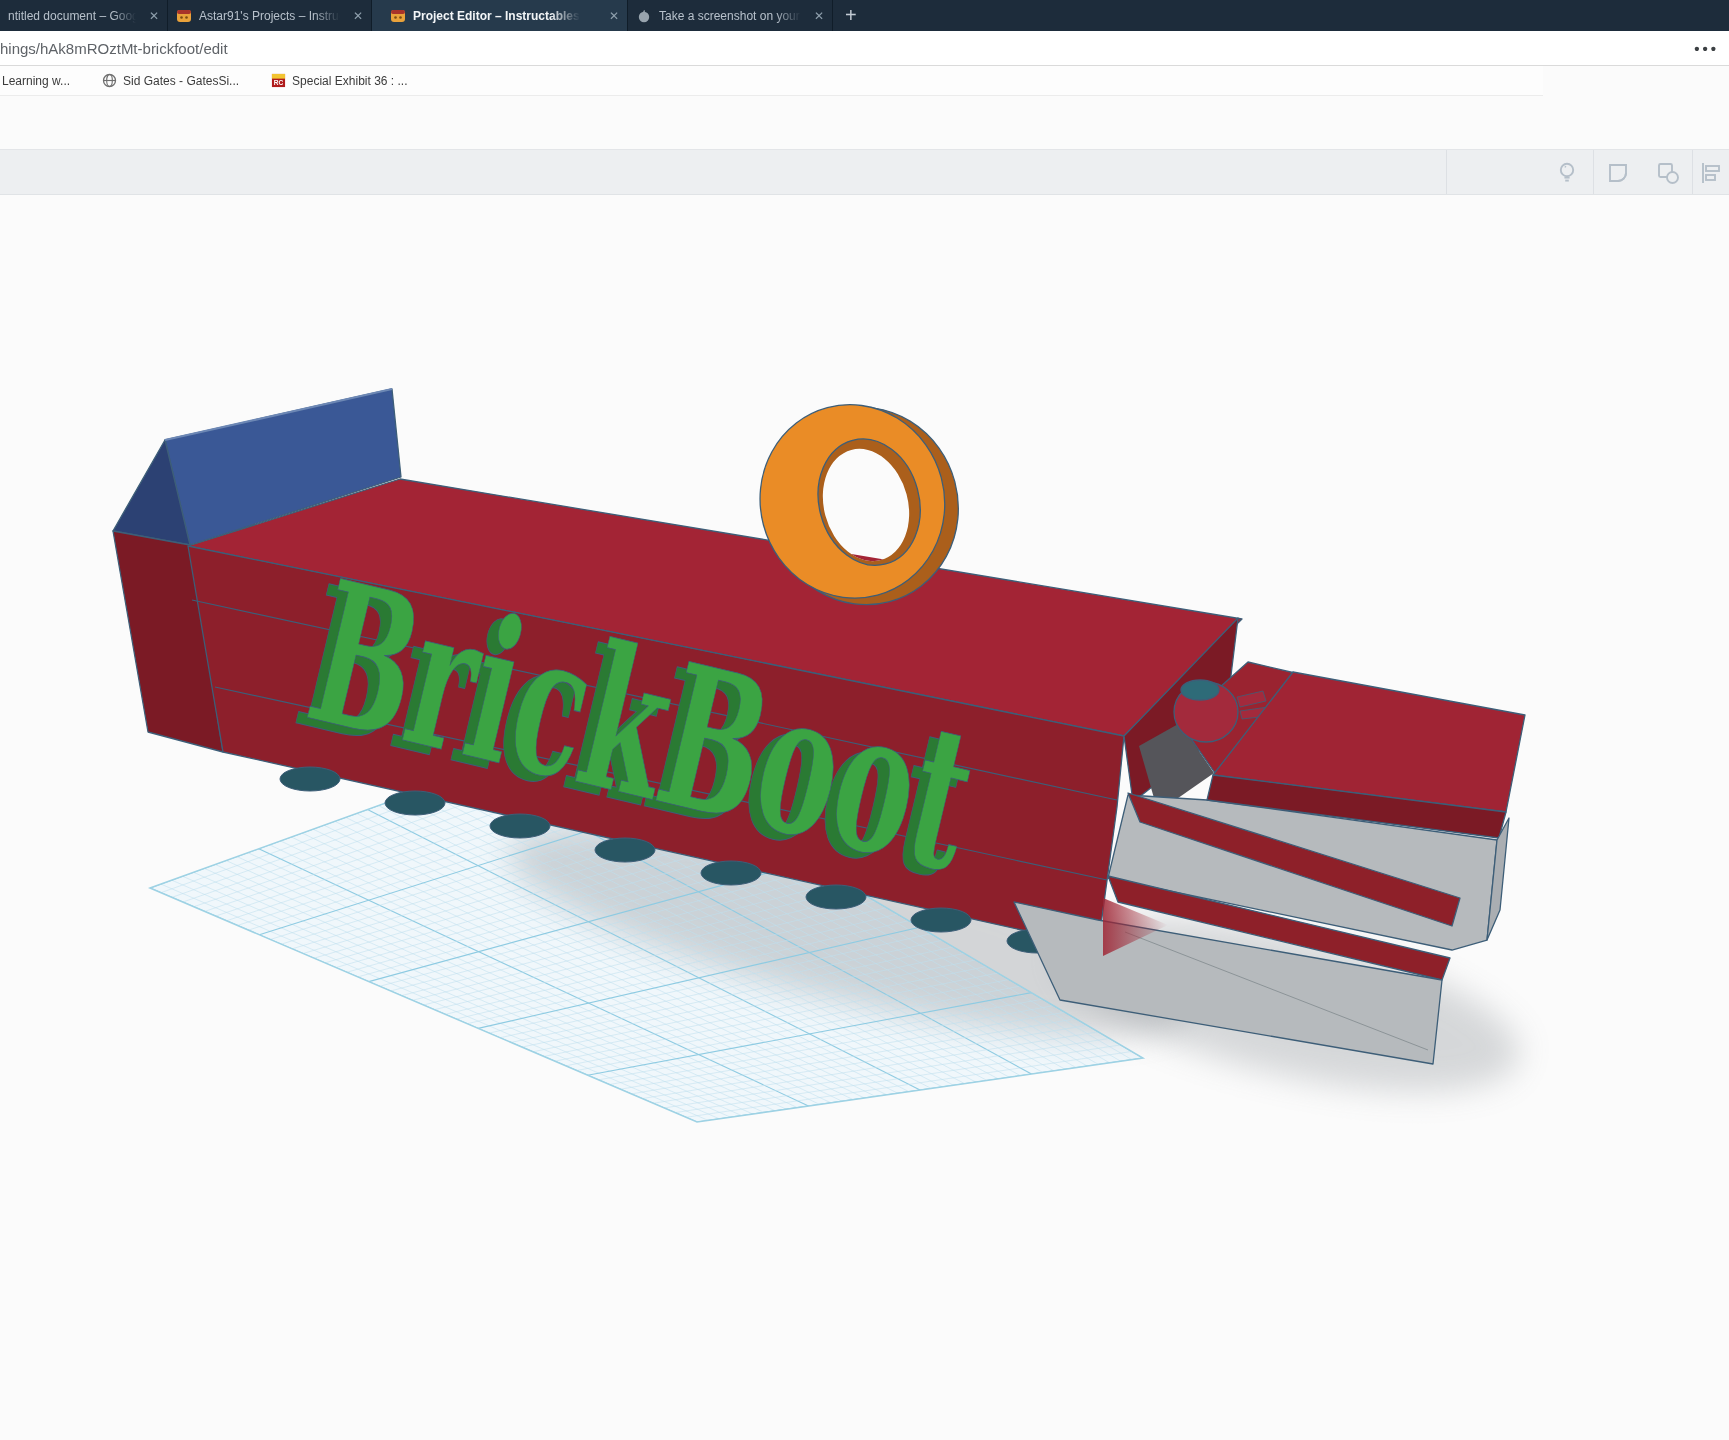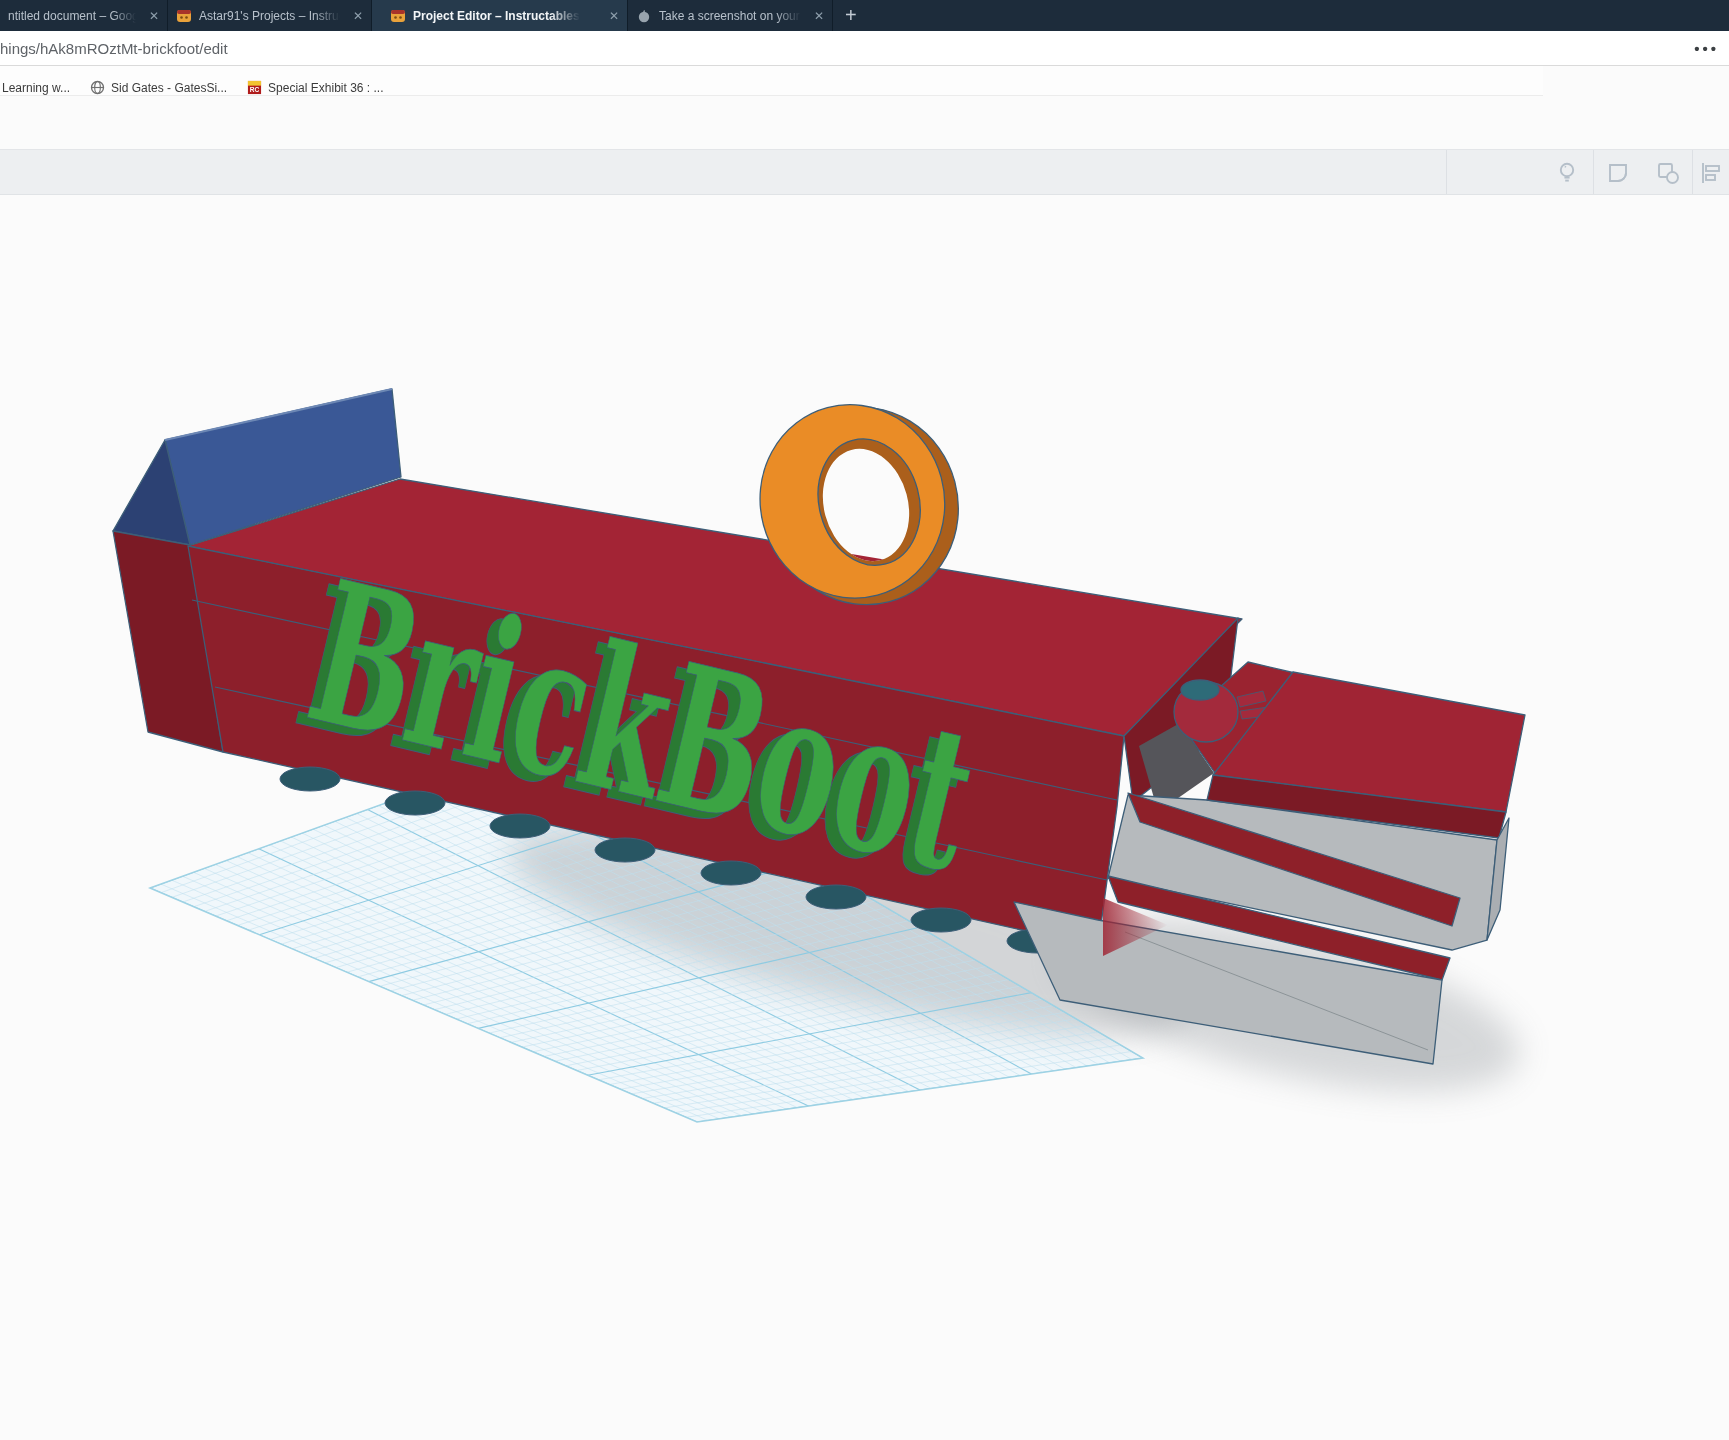--- a/index.html
+++ b/index.html
@@ -18,21 +18,21 @@
   .tab .x{color:#8fa0ad;font-size:12px;margin-left:auto;padding-left:6px;}
   .fav{width:16px;height:16px;flex:0 0 16px;}
   .newtab{color:#c3ccd4;font-size:20px;line-height:31px;padding:0 12px;font-weight:300;}
 
   .urlrow{position:absolute;left:0;top:31px;width:1729px;height:34px;background:#ffffff;
           border-bottom:1px solid #dadada;display:flex;align-items:center;}
   .url{font-size:15px;color:#5f6368;}
   .dots{margin-left:auto;margin-right:10px;color:#3c4043;font-size:15px;letter-spacing:3px;font-weight:bold;}
 
   .bookmarks{position:absolute;left:0;top:66px;width:1543px;height:30px;background:#fdfdfd;
-             border-bottom:1px solid #ececec;display:flex;align-items:flex-end;gap:8px;padding-left:2px;box-sizing:border-box;}
+             border-bottom:1px solid #ececec;display:flex;align-items:center;gap:20px;padding-left:2px;box-sizing:border-box;}
   .bm{display:flex;align-items:center;gap:6px;font-size:12px;color:#3b3b3b;white-space:nowrap;}
   .bm + .bm{margin-left:12px;}
 
   .gap{position:absolute;left:0;top:96px;width:1729px;height:53px;background:#fbfbfb;}
 
   .toolbar{position:absolute;left:0;top:149px;width:1729px;height:46px;background:#edeff1;
            border-top:1px solid #e3e5e8;border-bottom:1px solid #e0e3e6;box-sizing:border-box;}
   .tbicon{position:absolute;top:9px;width:28px;height:28px;}
   .tbdiv{position:absolute;top:0;width:1px;height:44px;background:#dde0e4;}
 

